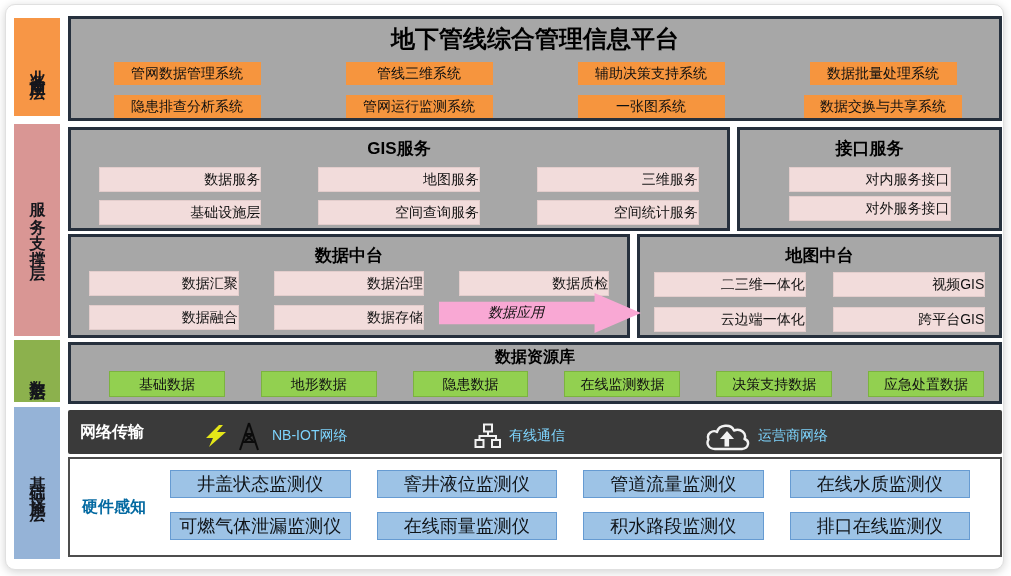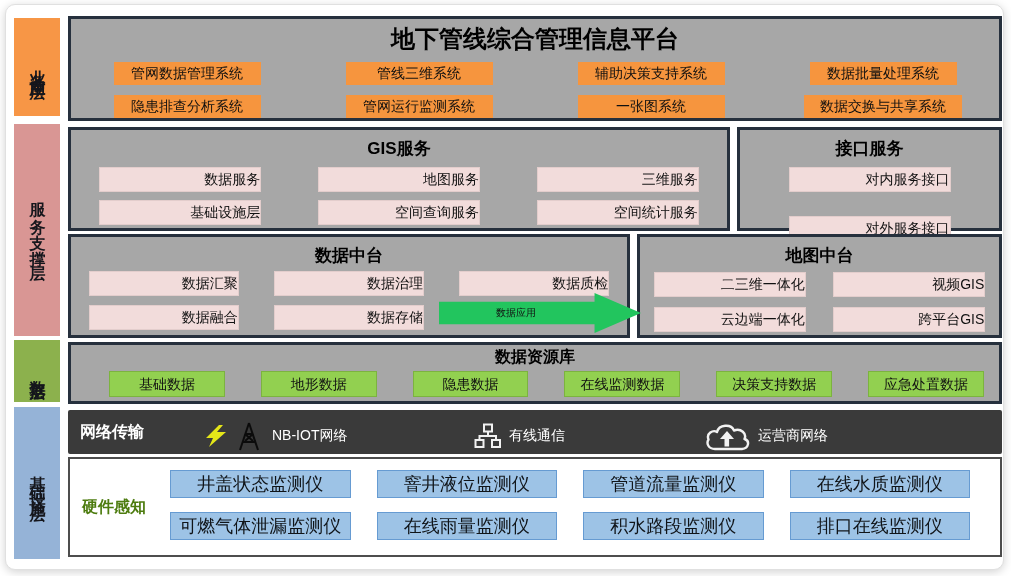--- a/index.html
+++ b/index.html
@@ -24,50 +24,50 @@
   .panel-app .panel-title{font-size:24px;margin-top:4px;}
   .app-grid{display:grid;grid-template-columns:repeat(4,1fr);row-gap:10px;margin-top:7px;justify-items:center;}
   .box-orange{background:#F6953E;color:#101010;font-size:14px;height:23px;line-height:23px;
     padding:0 16px;min-width:115px;text-align:center;}
 
   .panel-gis{left:68px;top:127px;width:662px;height:104px;}
   .panel-api{left:737px;top:127px;width:265px;height:104px;}
   .panel-gis .panel-title,.panel-api .panel-title,.panel-dp .panel-title,
   .panel-mp .panel-title{font-size:17px;margin-top:7px;}
   .gis-grid{display:grid;grid-template-columns:repeat(3,1fr);row-gap:8px;margin-top:7px;justify-items:center;}
-  .api-col{display:flex;flex-direction:column;gap:24px;align-items:center;margin-top:7px;}
+  .api-col{display:flex;flex-direction:column;gap:4px;align-items:center;margin-top:7px;}
   .box-pink{background:#F2DCDB;border:1px solid #e3cdcc;font-size:14px;height:23px;line-height:23px;
     width:160px;text-align:right;box-sizing:content-box;}
 
   .panel-dp{left:68px;top:234px;width:562px;height:104px;overflow:visible;}
   .dp-grid{display:grid;grid-template-columns:repeat(3,1fr);row-gap:9px;margin-top:4px;justify-items:center;}
   .dp-grid .box-pink{width:148px;}
-  .arrow-box{position:absolute;left:368px;top:56px;width:202px;height:40px;background:#22c55e;z-index:3;
+  .arrow-box{position:absolute;left:368px;top:56px;width:202px;height:40px;background:#f9a8d4;z-index:3;
     clip-path:polygon(0 22%,77% 22%,77% 0,100% 50%,77% 100%,77% 78%,0 78%);
-    display:flex;align-items:center;justify-content:center;padding-right:48px;box-sizing:border-box;font-size:10px;}
+    display:flex;align-items:center;justify-content:center;padding-right:48px;box-sizing:border-box;font-size:14px;font-style:italic;}
 
   .panel-mp{left:637px;top:234px;width:365px;height:104px;}
   .mp-grid{display:grid;grid-template-columns:repeat(2,1fr);row-gap:10px;margin-top:5px;justify-items:center;}
   .mp-grid .box-pink{width:150px;}
 
   .panel-repo{left:68px;top:342px;width:934px;height:62px;}
   .panel-repo .panel-title{font-size:16px;margin-top:2px;}
   .repo-row{display:grid;grid-template-columns:repeat(6,1fr);column-gap:13px;padding:3px 15px 0 15px;}
   .box-green{background:#92D050;border:1px solid #7cb33f;font-size:14px;height:24px;line-height:24px;text-align:center;margin-left:23px;}
 
   .bar-net{position:absolute;left:68px;top:410px;width:934px;height:44px;background:#3A3A3A;border-radius:2px;}
   .bar-net .bar-label{position:absolute;left:12px;top:0;height:44px;display:flex;align-items:center;
     color:#fff;font-size:16px;font-weight:700;}
-  .net-item{position:absolute;top:0;height:52px;display:flex;align-items:center;gap:8px;color:#ffffff;font-size:14px;}
+  .net-item{position:absolute;top:0;height:52px;display:flex;align-items:center;gap:8px;color:#7dd3fc;font-size:14px;}
   .net-1{left:138px;} .net-2{left:406px;} .net-3{left:636px;}
 
   .panel-hw{position:absolute;left:68px;top:457px;width:934px;height:100px;background:#fff;
     border:2px solid #4D4D4D;box-sizing:border-box;}
   .hw-label{position:absolute;left:12px;top:0;height:96px;display:flex;align-items:center;
-    font-size:16px;font-weight:700;color:#4d7c0f;}
+    font-size:16px;font-weight:700;color:#0369a1;}
   .hw-grid{position:absolute;left:100px;top:11px;width:800px;display:grid;
     grid-template-columns:repeat(4,1fr);column-gap:26px;row-gap:14px;}
   .box-blue{background:#9DC3E6;border:1px solid #669BD2;font-size:18px;height:26px;line-height:26px;
     text-align:center;color:#101418;}
 
   svg{display:block;}
 </style>
 </head>
 <body>
 

